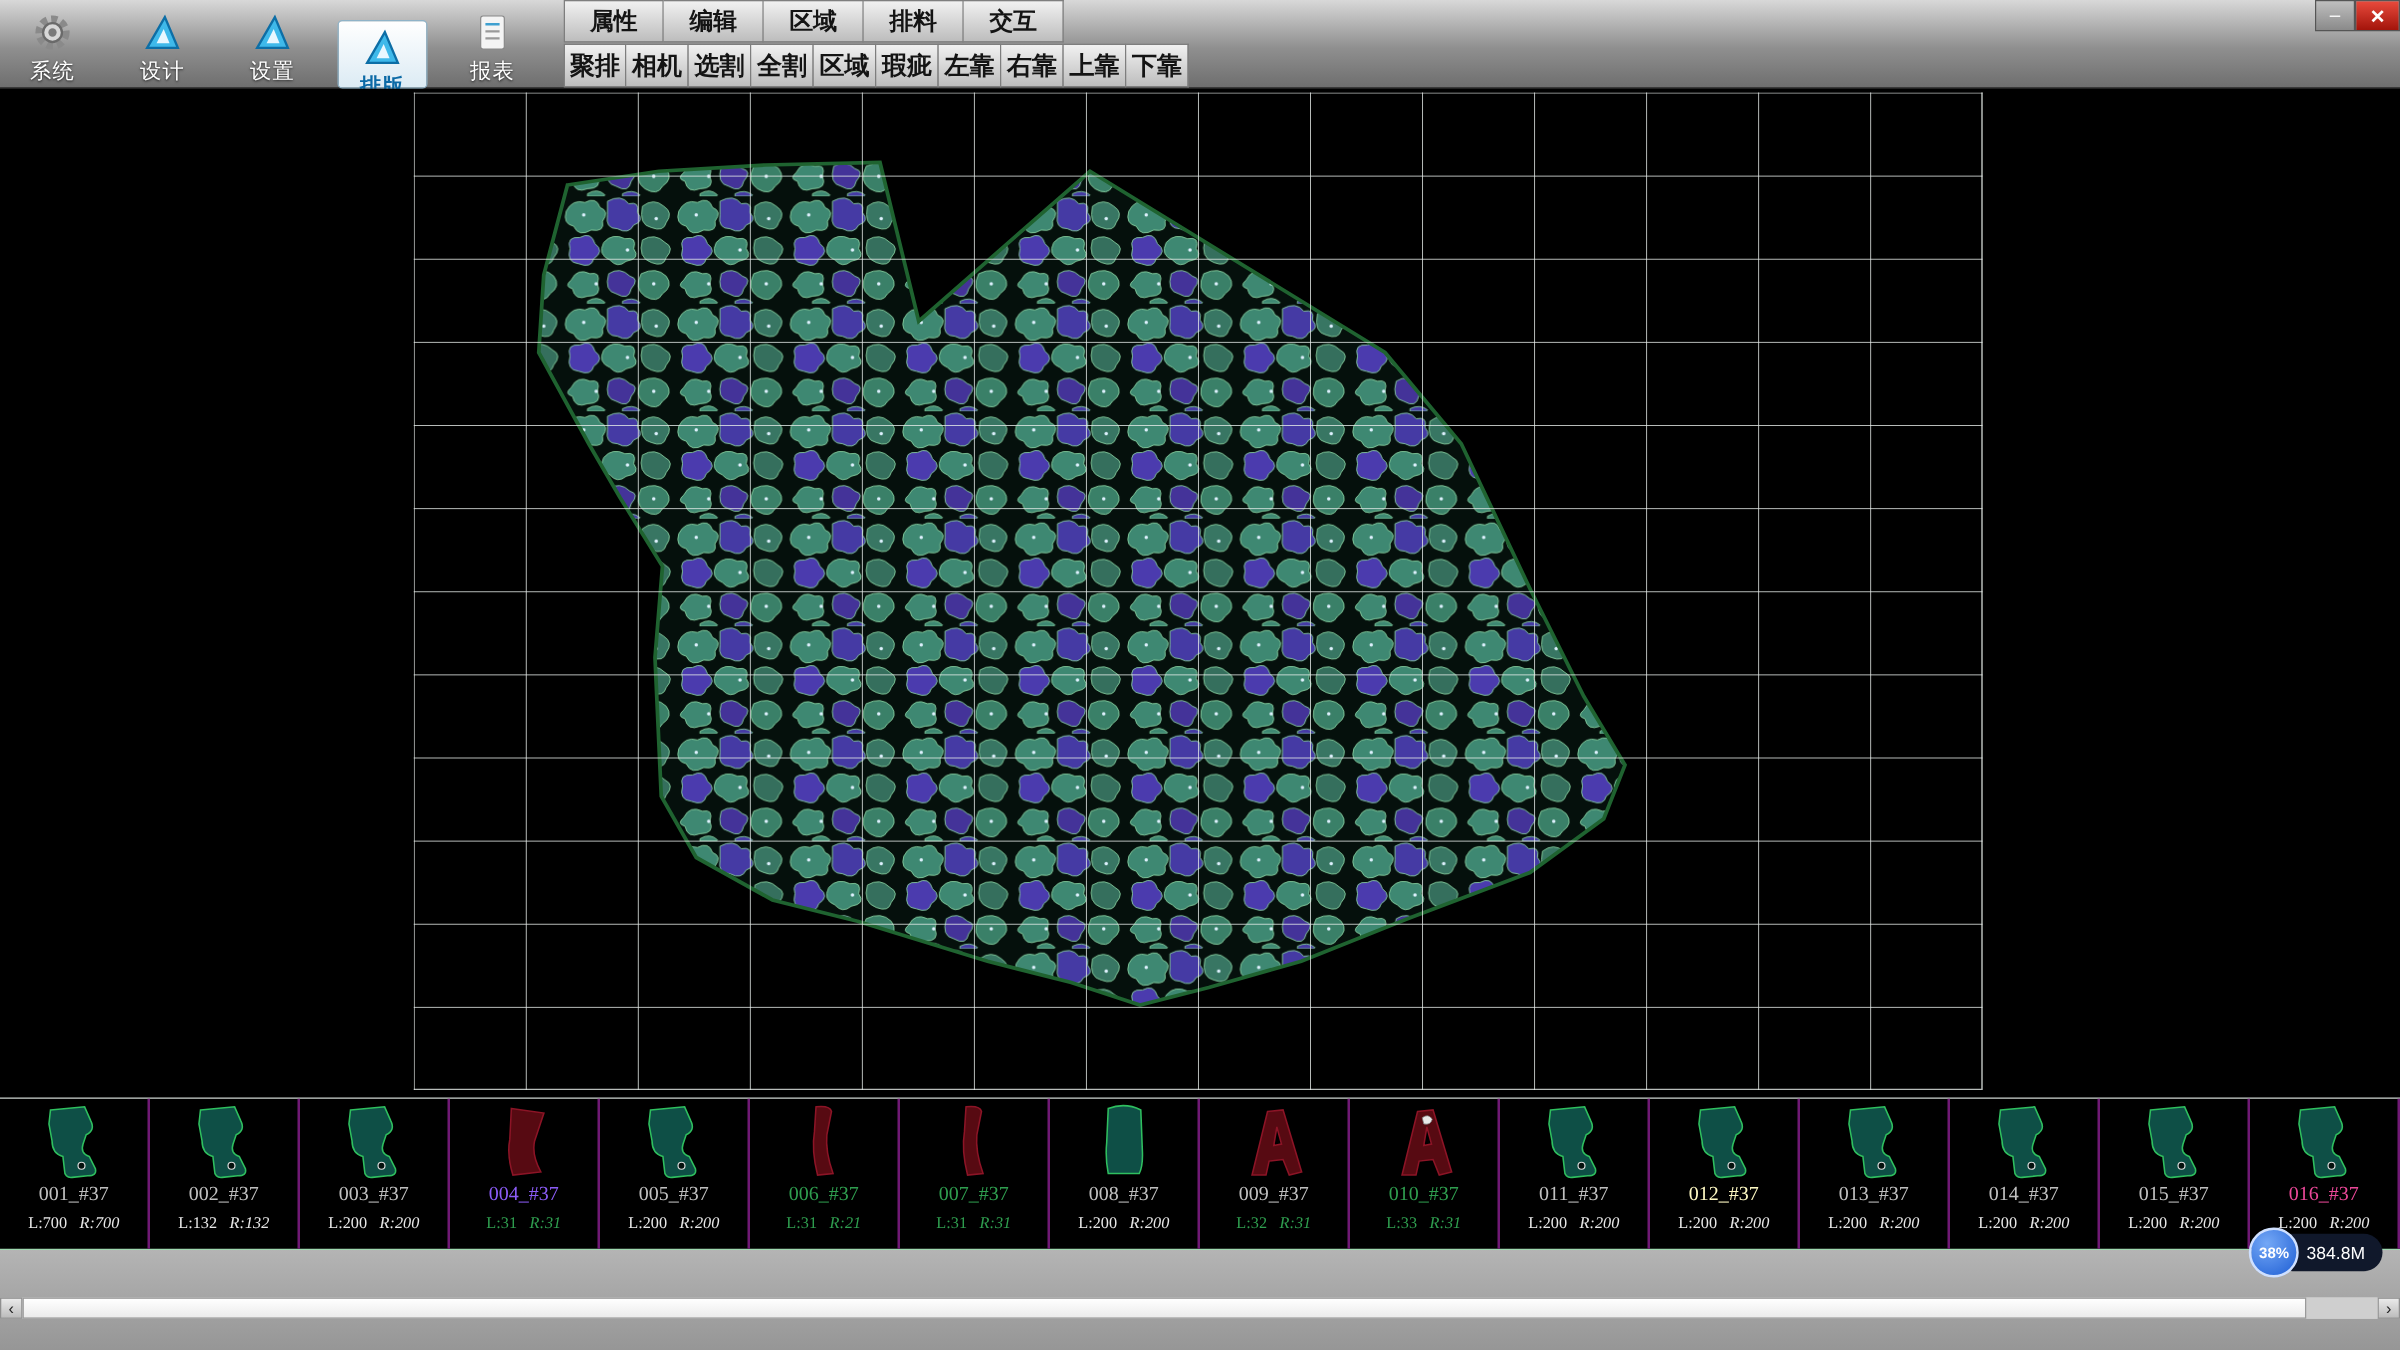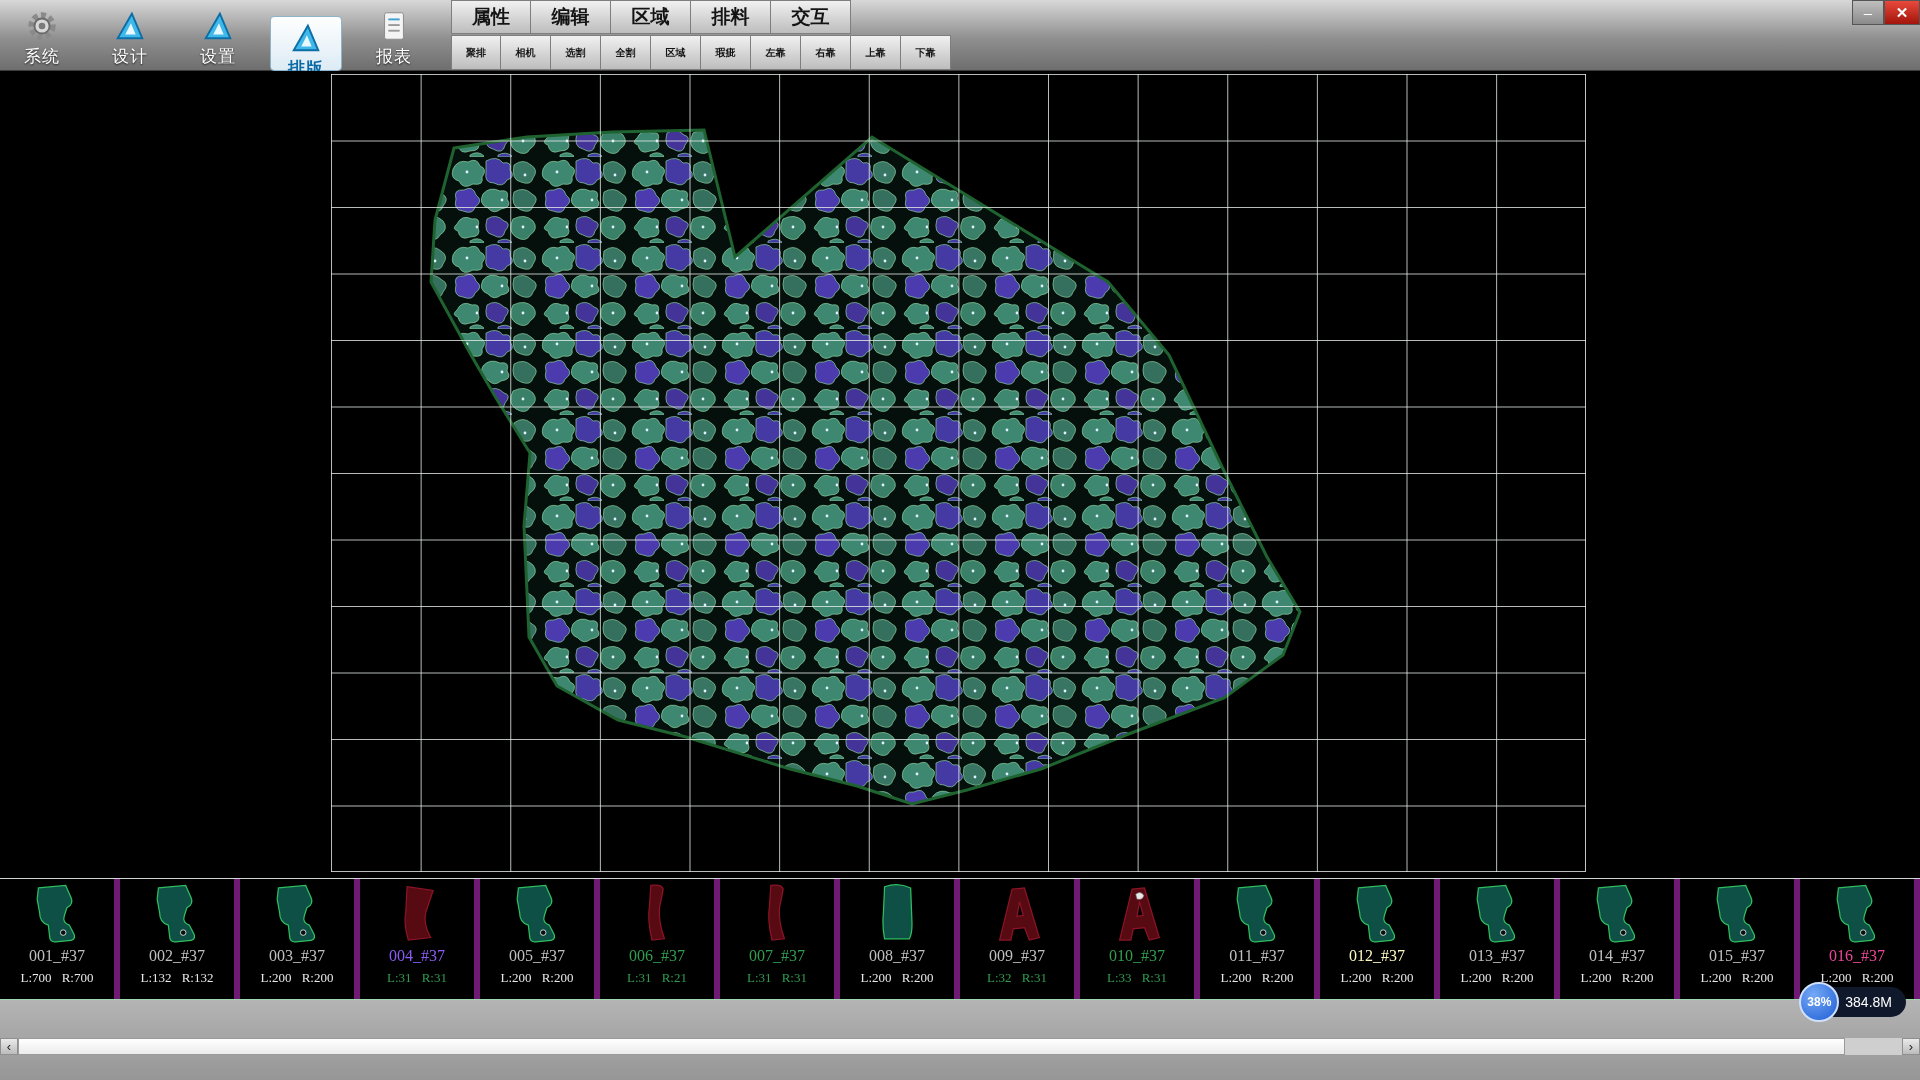--- a/index.html
+++ b/index.html
@@ -34,21 +34,21 @@
   .menus { position:absolute; left:421px; top:0; }
   .menu-row { display:flex; }
   .menu-cell {
     background:linear-gradient(#f1f1f1, #bdbdbd);
     border:1px solid #7e7e7e; border-left-width:0;
     color:#141414; display:flex; align-items:center; justify-content:center;
     font-weight:bold; cursor:pointer;
   }
   .menu-row .menu-cell:first-child { border-left-width:1px;margin-left:30px; }
   .tab-cell  { width:80px; height:34px; font-size:19px; }
-  .tool-cell { width:50px; height:35px; font-size:10px; margin-top:1px; }
+  .tool-cell { width:50px; height:35px; font-size:20px; margin-top:1px; }
 
   .win-controls { position:absolute; right:0; top:0; display:flex; }
   .win-btn {
     width:32px; height:25px; display:flex; align-items:center; justify-content:center;
     font-size:15px; color:#ffffff; cursor:pointer; border:1px solid #555;
   }
   .win-btn.min { background:linear-gradient(#bfbfbf,#8a8a8a); }
   .win-btn.close { width:36px; background:linear-gradient(#e84a3c,#a3140b); font-weight:bold; }
 
   
@@ -65,26 +65,26 @@
     pointer-events:none;
   }
 
   
   .strip {
     position:absolute; left:0; top:878px; width:1920px; height:122px;
     background:#000; display:flex;
     border-top:1px solid #cfd6d2; border-bottom:1px solid #9fd8b0;
   }
   .piece-cell {
-    flex:0 0 120px; border-right:6px solid #701a75; padding-top:3px; cursor:pointer; overflow:hidden;
+    flex:0 0 120px; border-right:2px solid #701a75; padding-top:3px; cursor:pointer; overflow:hidden;
   }
   .piece-svg { width:88px; height:62px; display:block; margin:1px auto 0; }
   .piece-name { text-align:center; font-family:"Liberation Serif", serif; font-size:16px; margin-top:2px; }
   .piece-lr   { text-align:center; font-family:"Liberation Serif", serif; font-size:13px; margin-top:5px; }
-  .piece-lr span + span { margin-left:10px; }
+  .piece-lr span + span { margin-left:10px;font-style:italic; }
 
   
   .bottombar {
     position:absolute; left:0; top:1000px; width:1920px; height:80px;
     background:linear-gradient(#b4b4b4, #969696);
   }
   .hscroll { position:absolute; left:0; top:38px; width:1920px; height:17px; display:flex; background:#cdcdcd; }
   .scroll-arrow {
     width:18px; height:17px; display:flex; align-items:center; justify-content:center;
     background:linear-gradient(#eaeaea,#bcbcbc); border:1px solid #8f8f8f;

